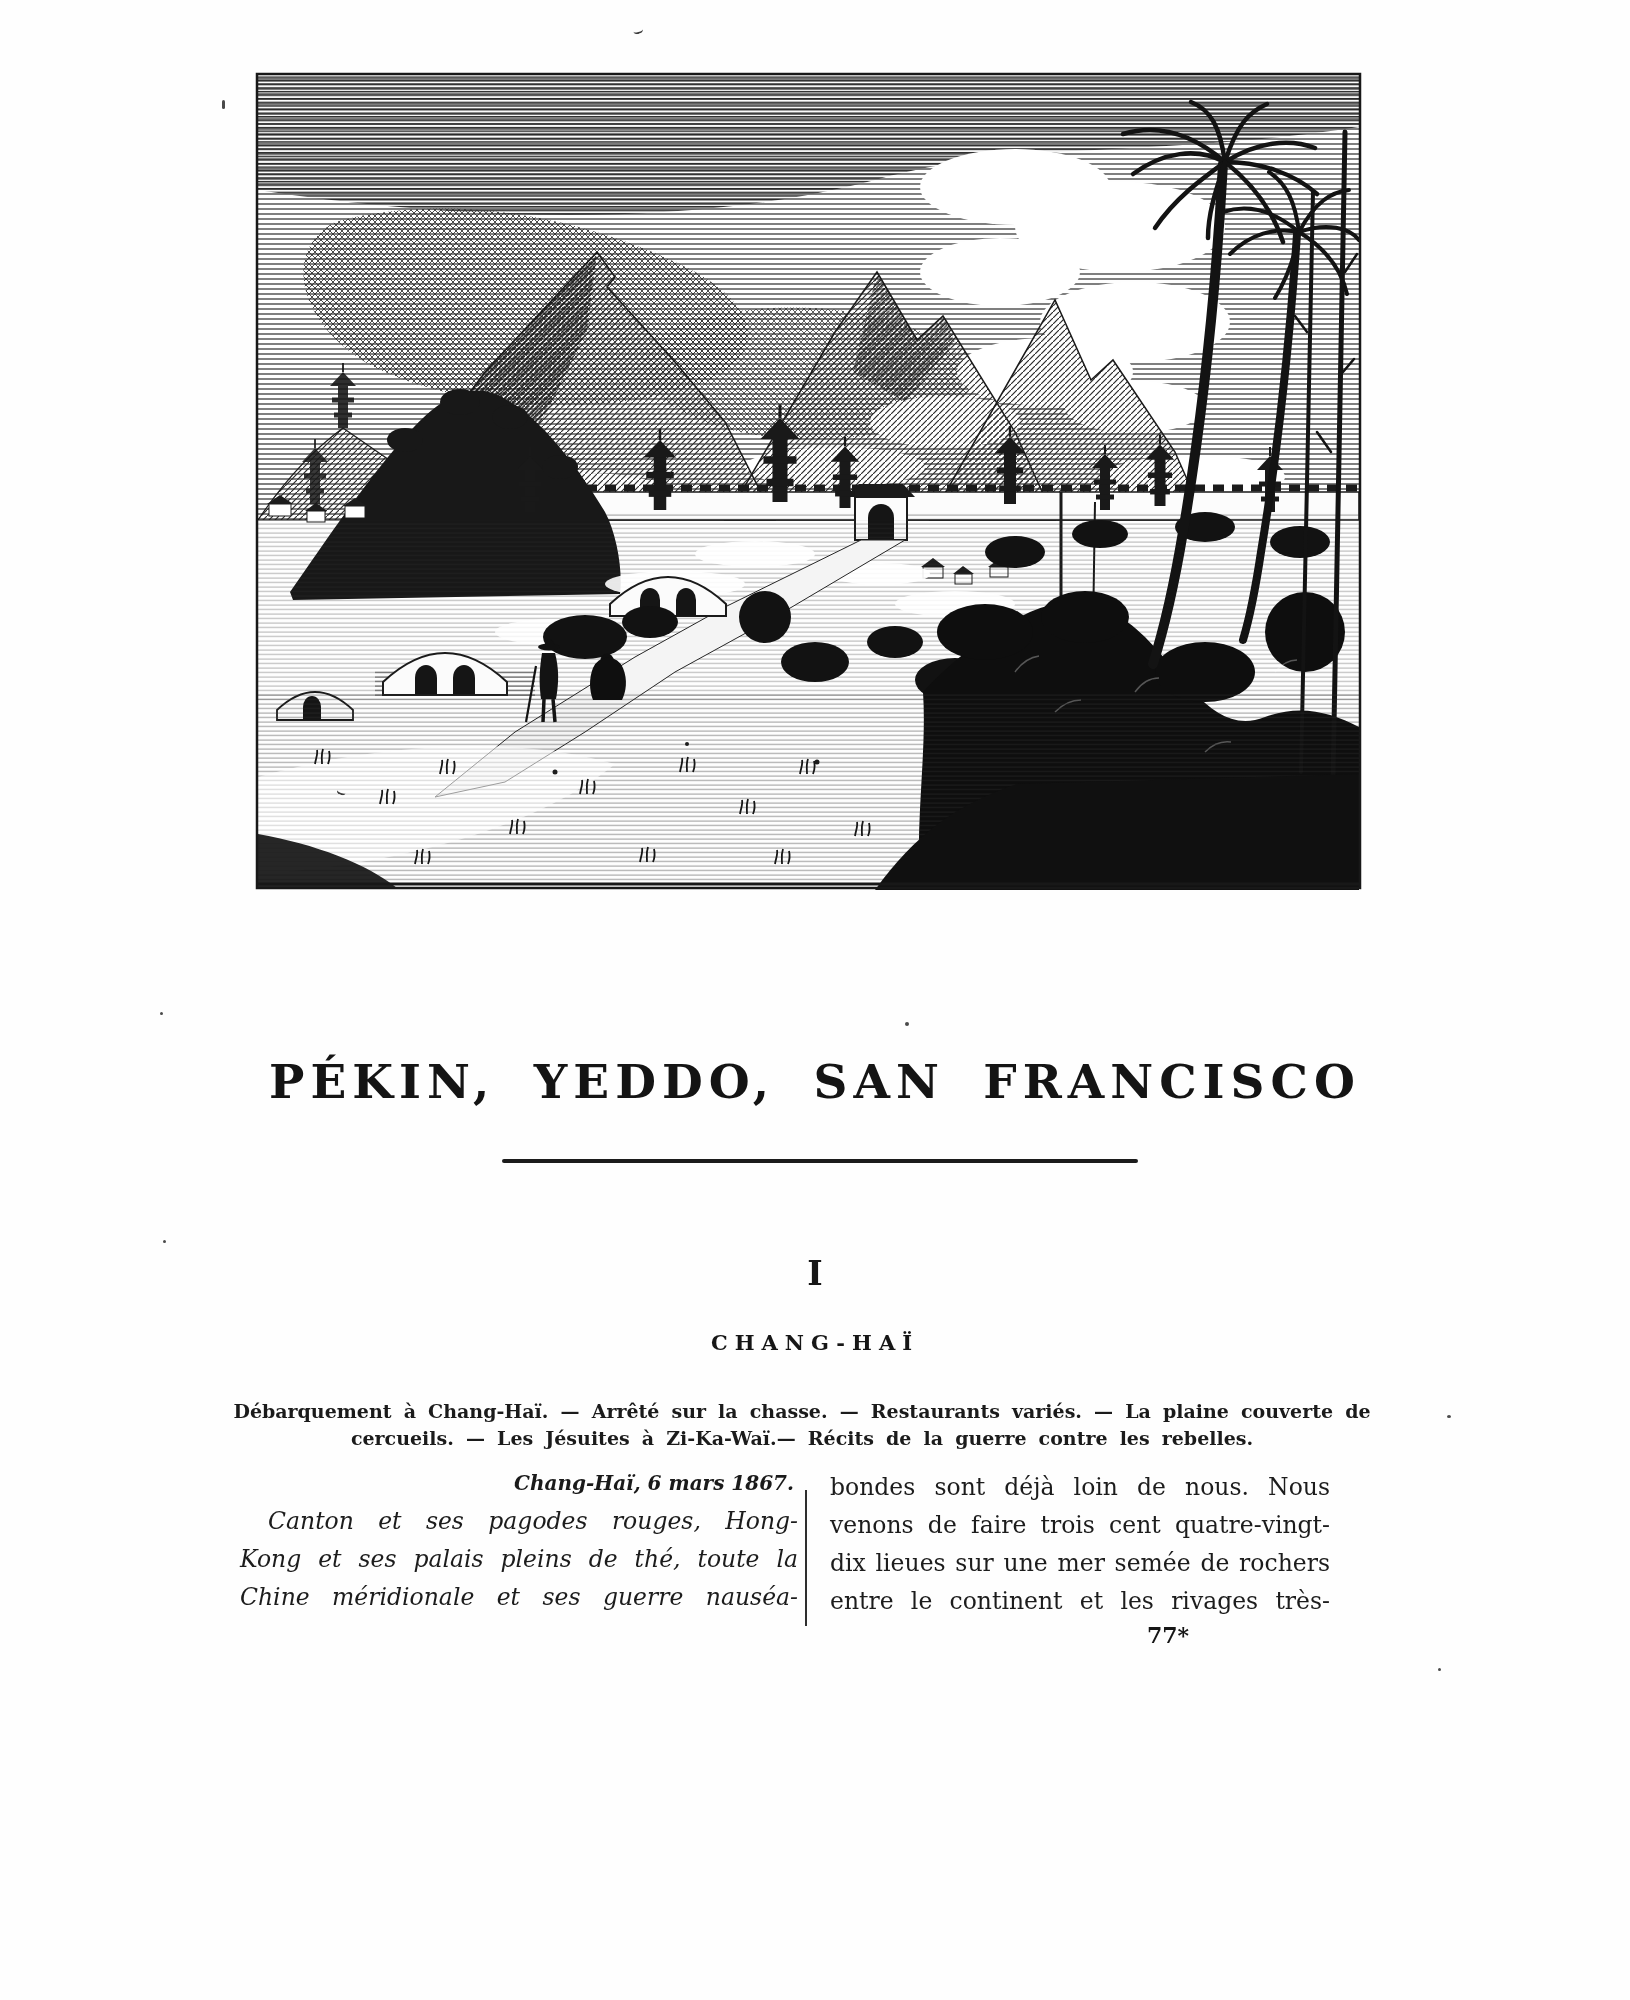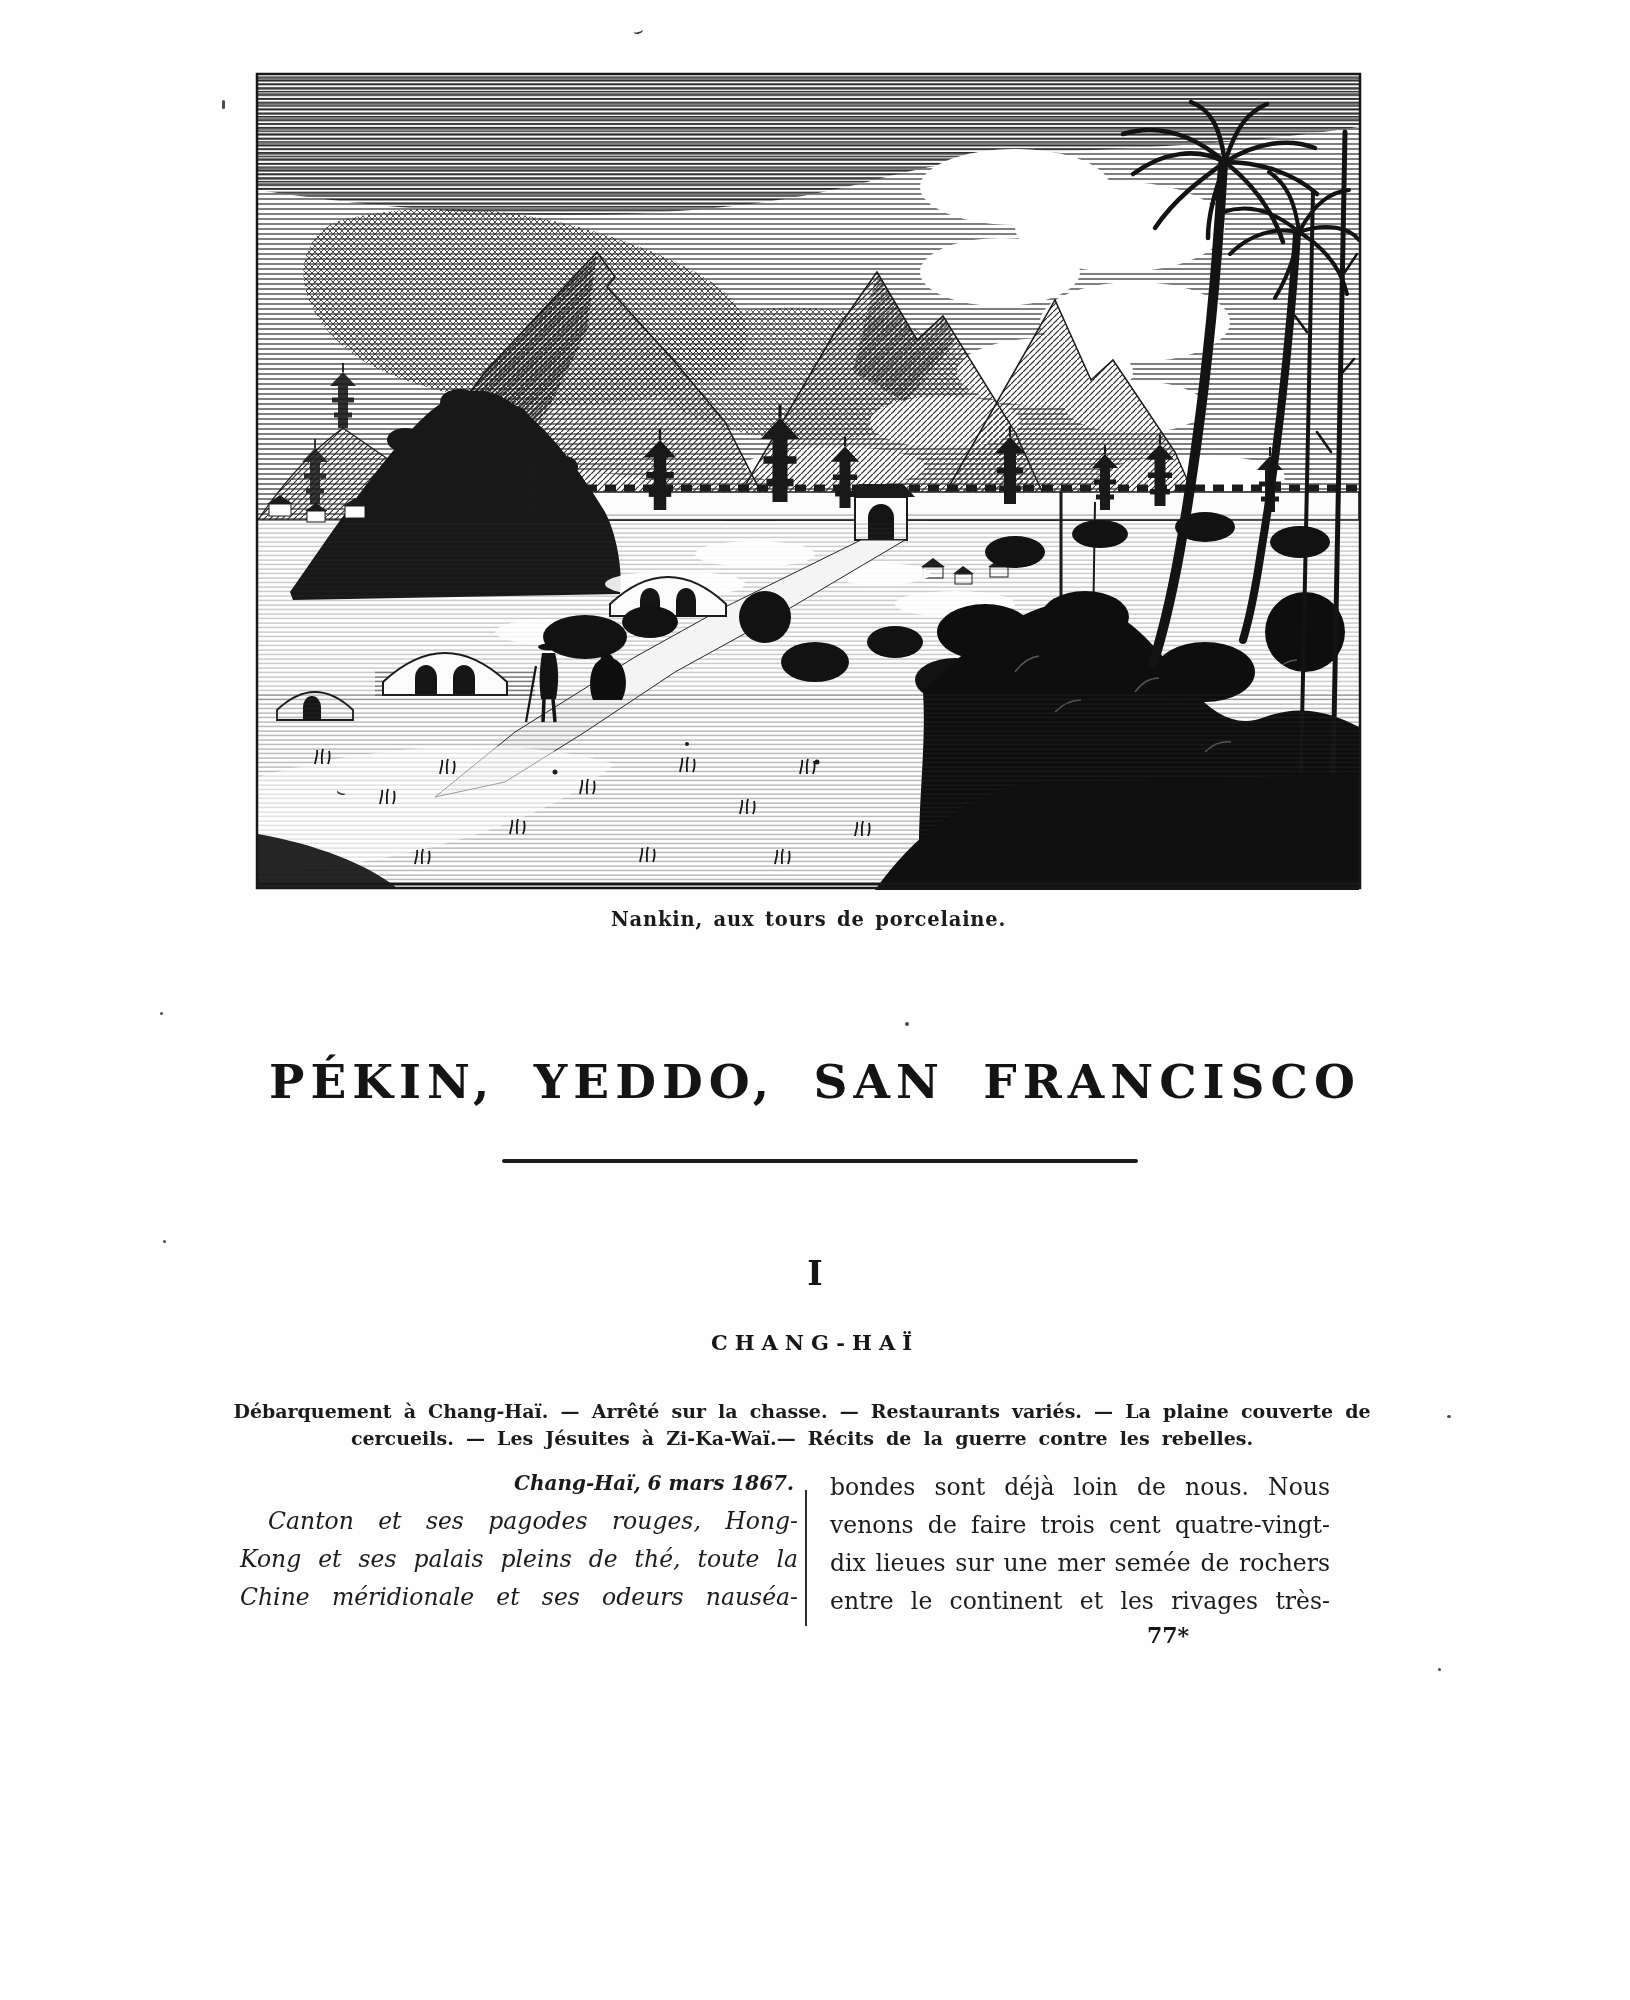--- a/index.html
+++ b/index.html
@@ -350,40 +350,39 @@
           <circle cx="352" cy="588" r="6.5" fill="#0f0f0f"></circle>
           <path d="M338,596 a16,16 0 0 1 30,0 c5,12 3,24 -1,32 l-29,0 c-4,-10 -4,-22 0,-32 z" fill="#0f0f0f"></path>
         </g>
       </g>
 
       <rect x="2" y="2" width="1103" height="814" fill="none" stroke="#181818" stroke-width="2.5"></rect>
       <line x1="2" y1="812" x2="1105" y2="812" stroke="#181818" stroke-width="3"></line>
     </svg>
   </figure>
 
-  <div class="caption">Nankin, aux tours de porcelaine.</div>
 
   <h1 class="title" style="margin:0">PÉKIN, YEDDO, SAN FRANCISCO</h1>
 
   <div class="rule"></div>
 
   <div class="chapter-number">I</div>
   <div class="chapter-heading">CHANG-HAÏ</div>
 
   <div class="summary">
     <div>Débarquement à Chang-Haï. — Arrêté sur la chasse. — Restaurants variés. — La plaine couverte de</div>
     <div>cercueils. — Les Jésuites à Zi-Ka-Waï.— Récits de la guerre contre les rebelles.</div>
   </div>
 
   <div class="columns">
     <div class="col-left">
       <div class="dateline">Chang-Haï, 6 mars 1867.</div>
       <div class="bodyline indent">Canton et ses pagodes rouges, Hong-</div>
       <div class="bodyline">Kong et ses palais pleins de thé, toute la</div>
-      <div class="bodyline">Chine méridionale et ses odeurs nauséa-</div>
+      <div class="bodyline">Chine méridionale et ses guerre nauséa-</div>
     </div>
     <div class="col-divider"></div>
     <div class="col-right">
       <div class="bodyline">bondes sont déjà loin de nous. Nous</div>
       <div class="bodyline">venons de faire trois cent quatre-vingt-</div>
       <div class="bodyline">dix lieues sur une mer semée de rochers</div>
       <div class="bodyline">entre le continent et les rivages très-</div>
       <div class="signature">77*</div>
     </div>
   </div>

